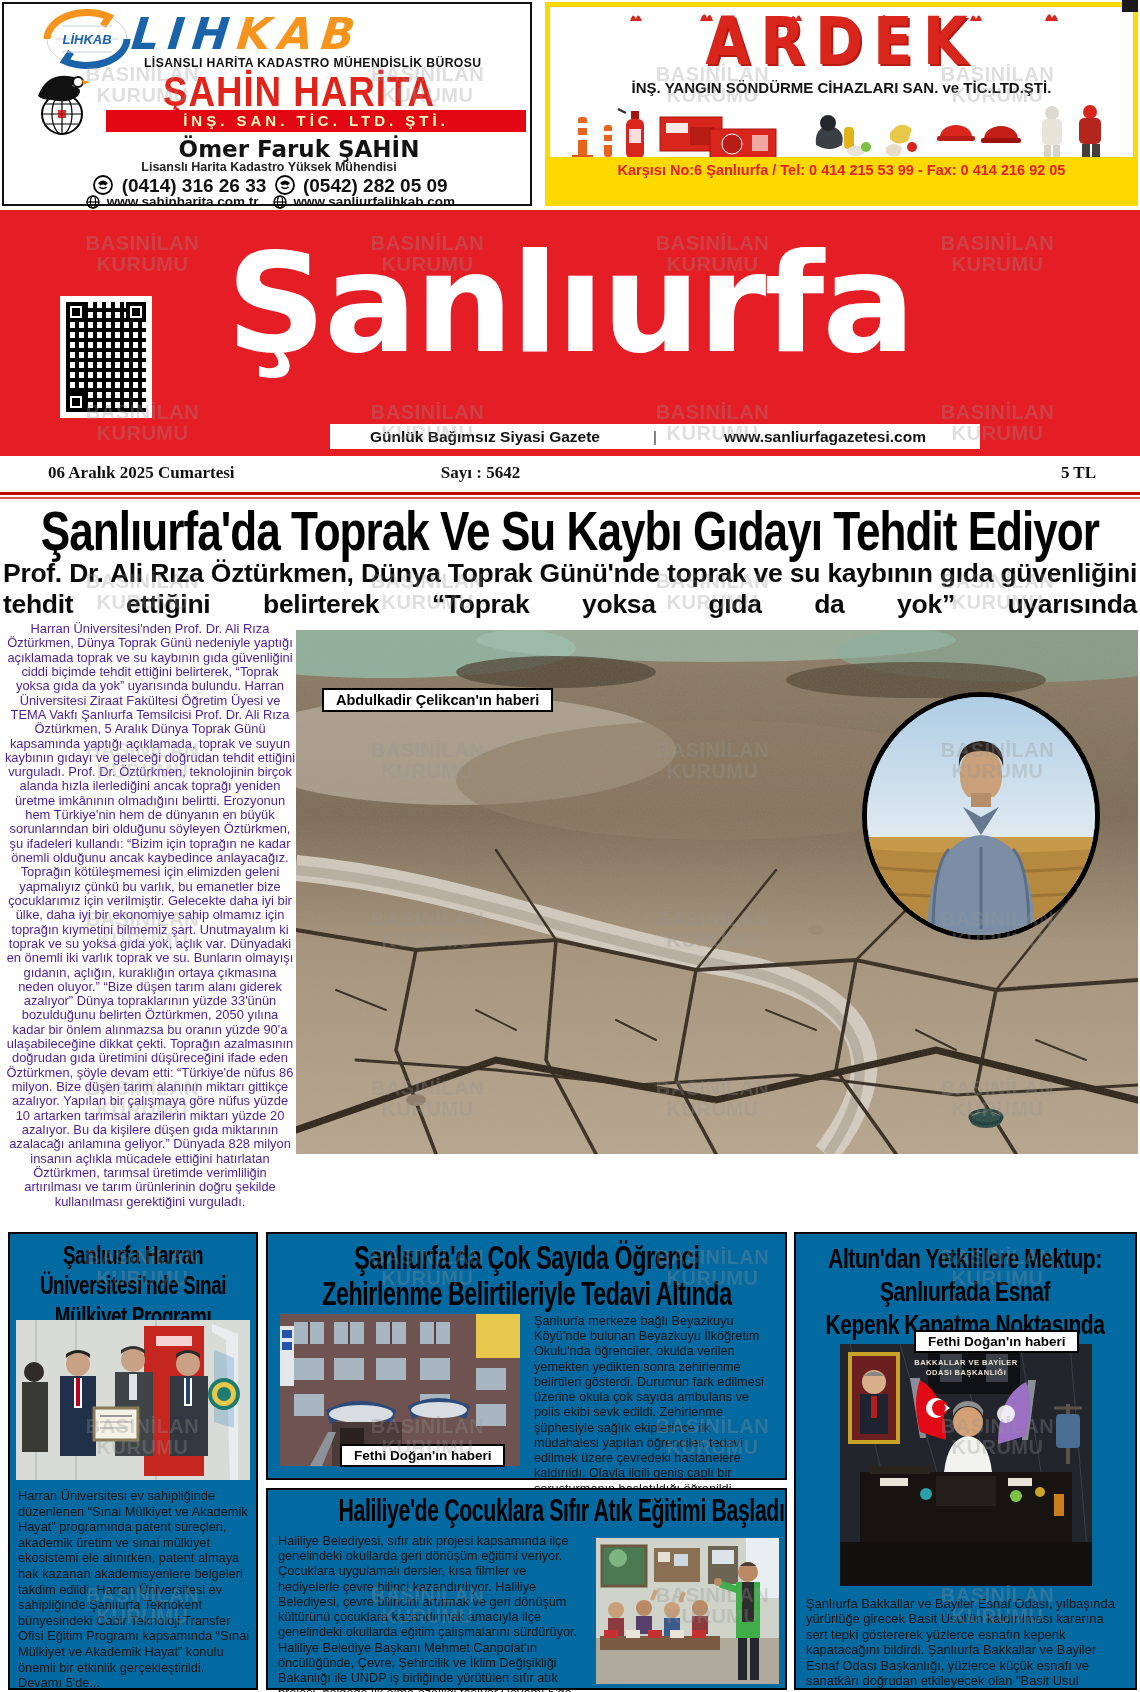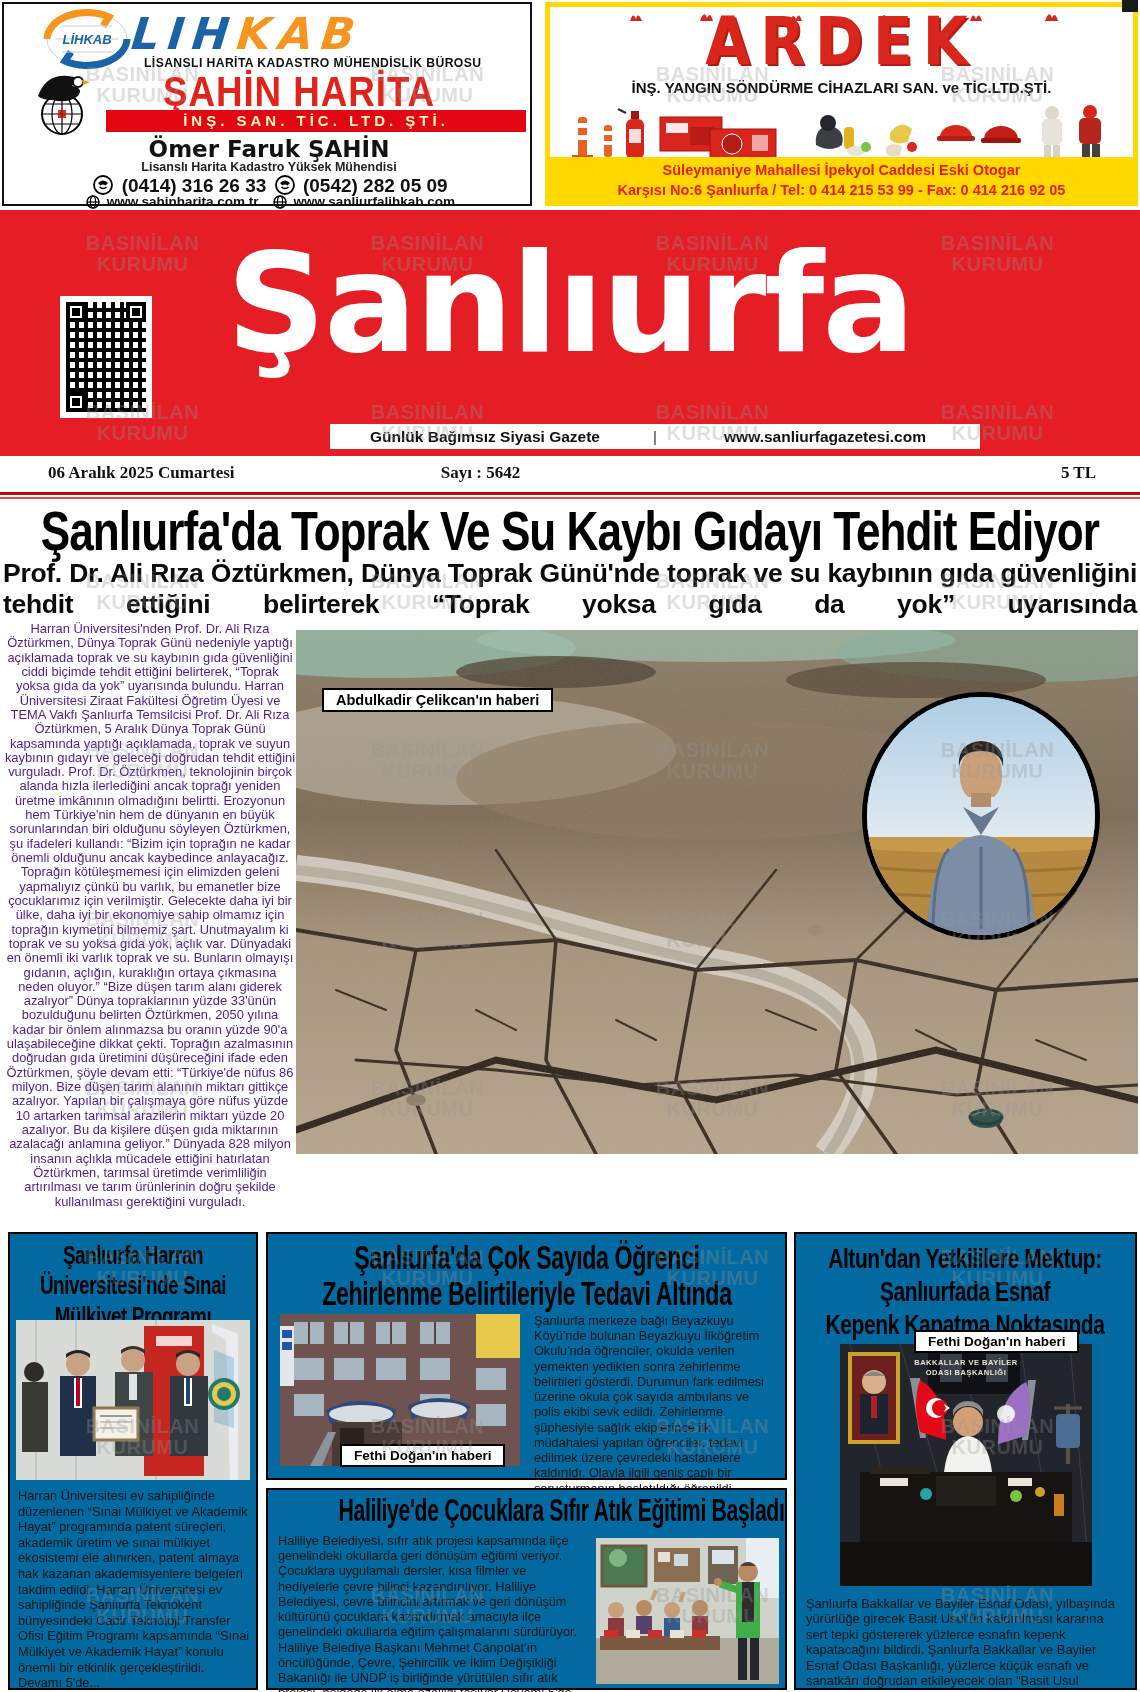--- a/index.html
+++ b/index.html
@@ -16,21 +16,21 @@
   #ad-left{left:2px;top:2px;width:530px;height:204px;background:#fff;border:2px solid #111;box-sizing:border-box;}
   .lihkab-word{position:absolute;left:128px;top:4px;font-size:44px;font-weight:bold;font-style:italic;
       letter-spacing:8px;transform:skewX(-6deg);font-family:"DejaVu Sans",sans-serif;}
   .lihkab-word .b1{color:#1b63a8}.lihkab-word .b2{color:#f7941d}
   .lihkab-tag{position:absolute;left:140px;top:52px;width:372px;font-size:12.2px;font-weight:bold;color:#111;letter-spacing:.4px;}
   .sahin{position:absolute;left:100px;top:66px;width:424px;text-align:center;color:#e2231a;
       font-size:40px;font-weight:bold;line-height:1;transform:scale(.92,1.05);transform-origin:left top;letter-spacing:1px;}
   .sahin-bar{position:absolute;left:102px;top:106px;width:420px;height:22px;background:#e30613;color:#fef9c3;
       font-weight:bold;font-size:15px;text-align:center;letter-spacing:4px;line-height:22px;}
   .omer{position:absolute;left:0;top:132px;width:530px;text-align:center;font-size:23px;font-weight:bold;
-      font-family:"DejaVu Sans",sans-serif;color:#121212;}
+      font-family:"DejaVu Sans",sans-serif;color:#121212;padding-left:30px;}
   .omer-title{position:absolute;left:0;top:156px;width:530px;text-align:center;font-size:12.5px;font-weight:bold;color:#222;}
   .contact-row{position:absolute;left:0;top:171px;width:530px;text-align:center;font-size:19px;font-weight:bold;color:#111;}
   .web-row{position:absolute;left:0;top:190px;width:530px;text-align:center;font-size:13.5px;font-weight:bold;color:#111;}
   .cicon{display:inline-block;vertical-align:-3px;margin:0 3px;}
   #ad-right{left:545px;top:2px;width:593px;height:204px;background:#fff;border:5px solid #ffd900;box-sizing:border-box;}
   .ardek{position:absolute;left:0;top:2px;width:100%;text-align:center;color:#d9261c;font-weight:bold;
       font-size:58px;line-height:1;letter-spacing:10px;transform:scale(1,1.12);transform-origin:center top;
       font-family:"DejaVu Sans",sans-serif;text-shadow:2px 2px 0 #b71a12;}
   .ardek-tag{position:absolute;left:0;top:72px;width:100%;text-align:center;font-size:15px;font-weight:bold;color:#111;}
   .ardek-band{position:absolute;left:0;bottom:0;width:100%;height:44px;background:#ffd900;text-align:center;
@@ -221,21 +221,20 @@
           </g>
         <g>
             <circle cx="530" cy="9" r="7" fill="#d9261c"></circle>
             <rect x="519" y="15" width="22" height="26" rx="5" fill="#b3251d"></rect>
             <rect x="522" y="41" width="8" height="16" fill="#47403a"></rect>
             <rect x="532" y="41" width="8" height="16" fill="#47403a"></rect>
           </g>
       </svg>
     </div>
     <div class="ardek-band">
-      <div>Süleymaniye Mahallesi İpekyol Caddesi Eski Otogar</div>
       <div>Karşısı No:6 Şanlıurfa / Tel: 0 414 215 53 99 - Fax: 0 414 216 92 05</div>
     </div>
   </div>
   <div class="abs corner-mark"></div>
 
   <div class="abs" id="masthead">
     <div class="abs" id="qr">
       <div class="qr-noise">
         <div class="finder" style="left:0;top:0;"></div>
         <div class="finder" style="right:0;top:0;"></div>

